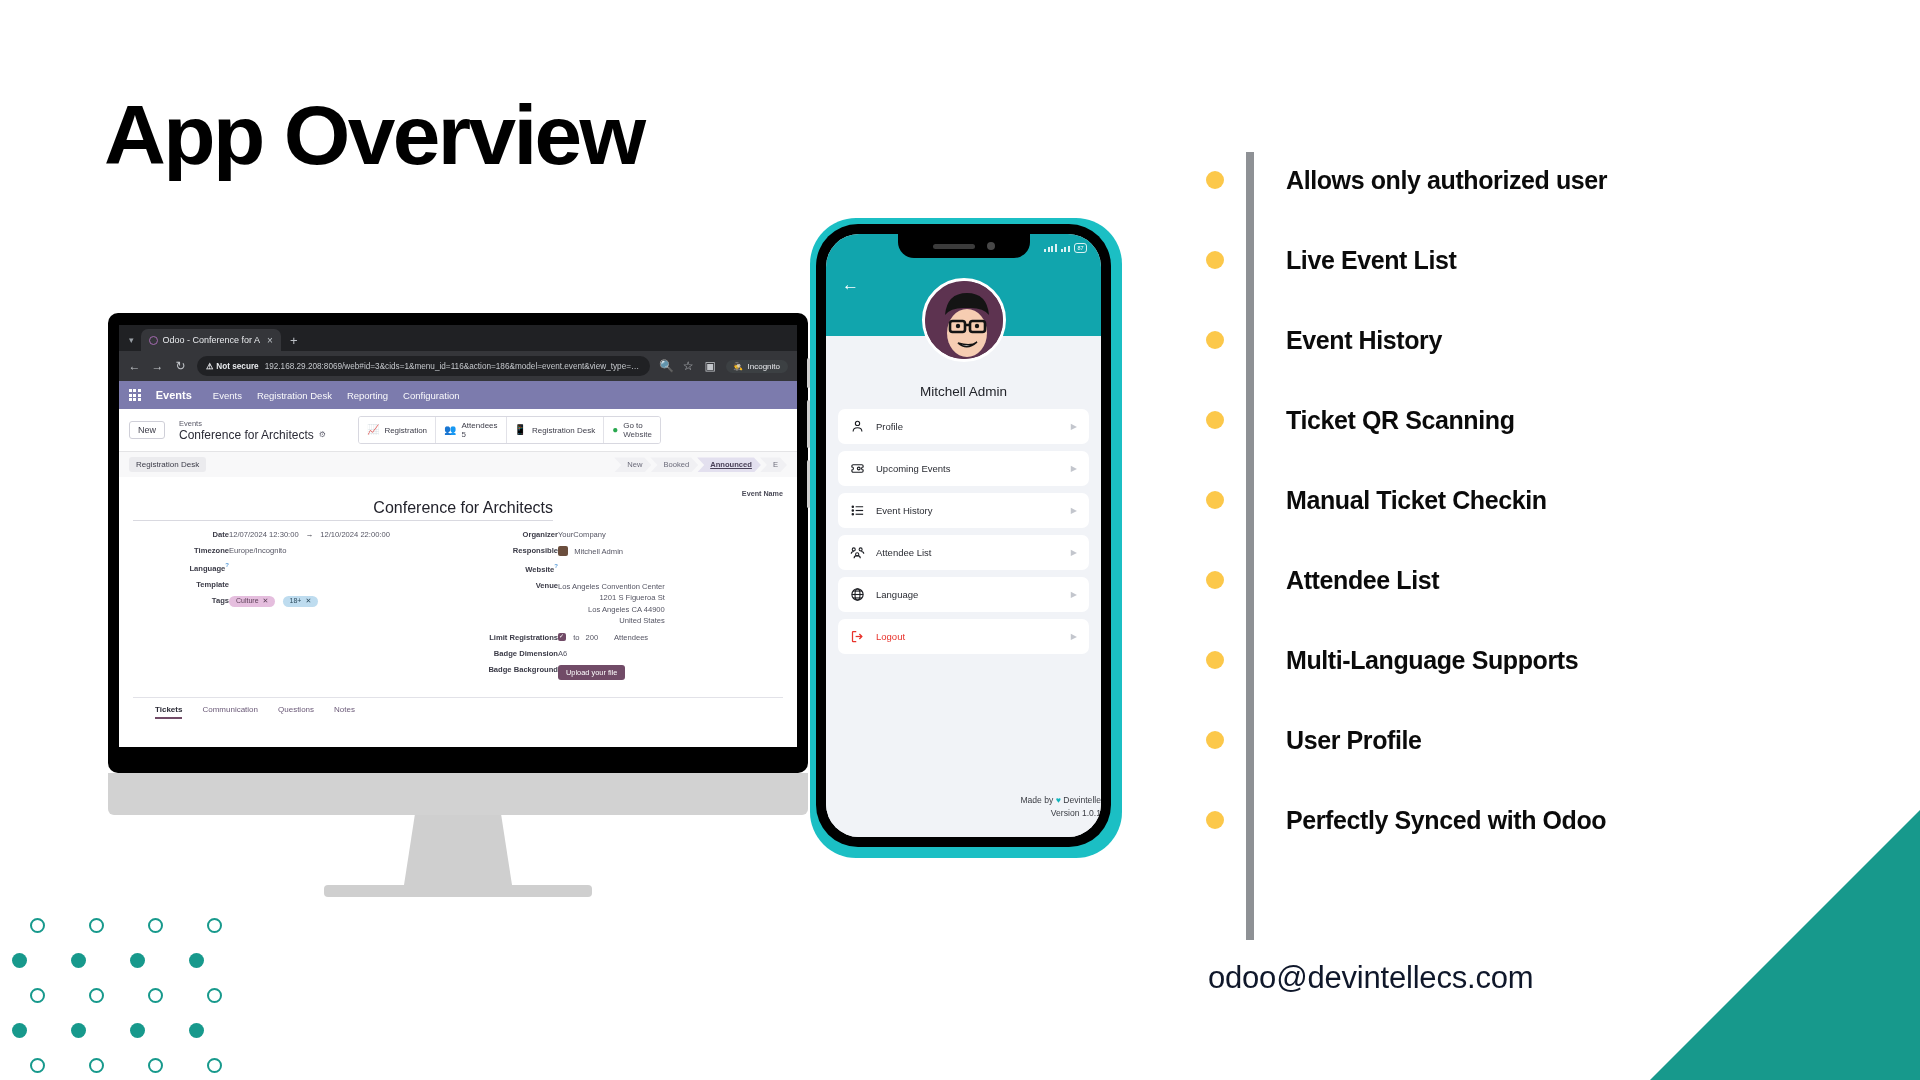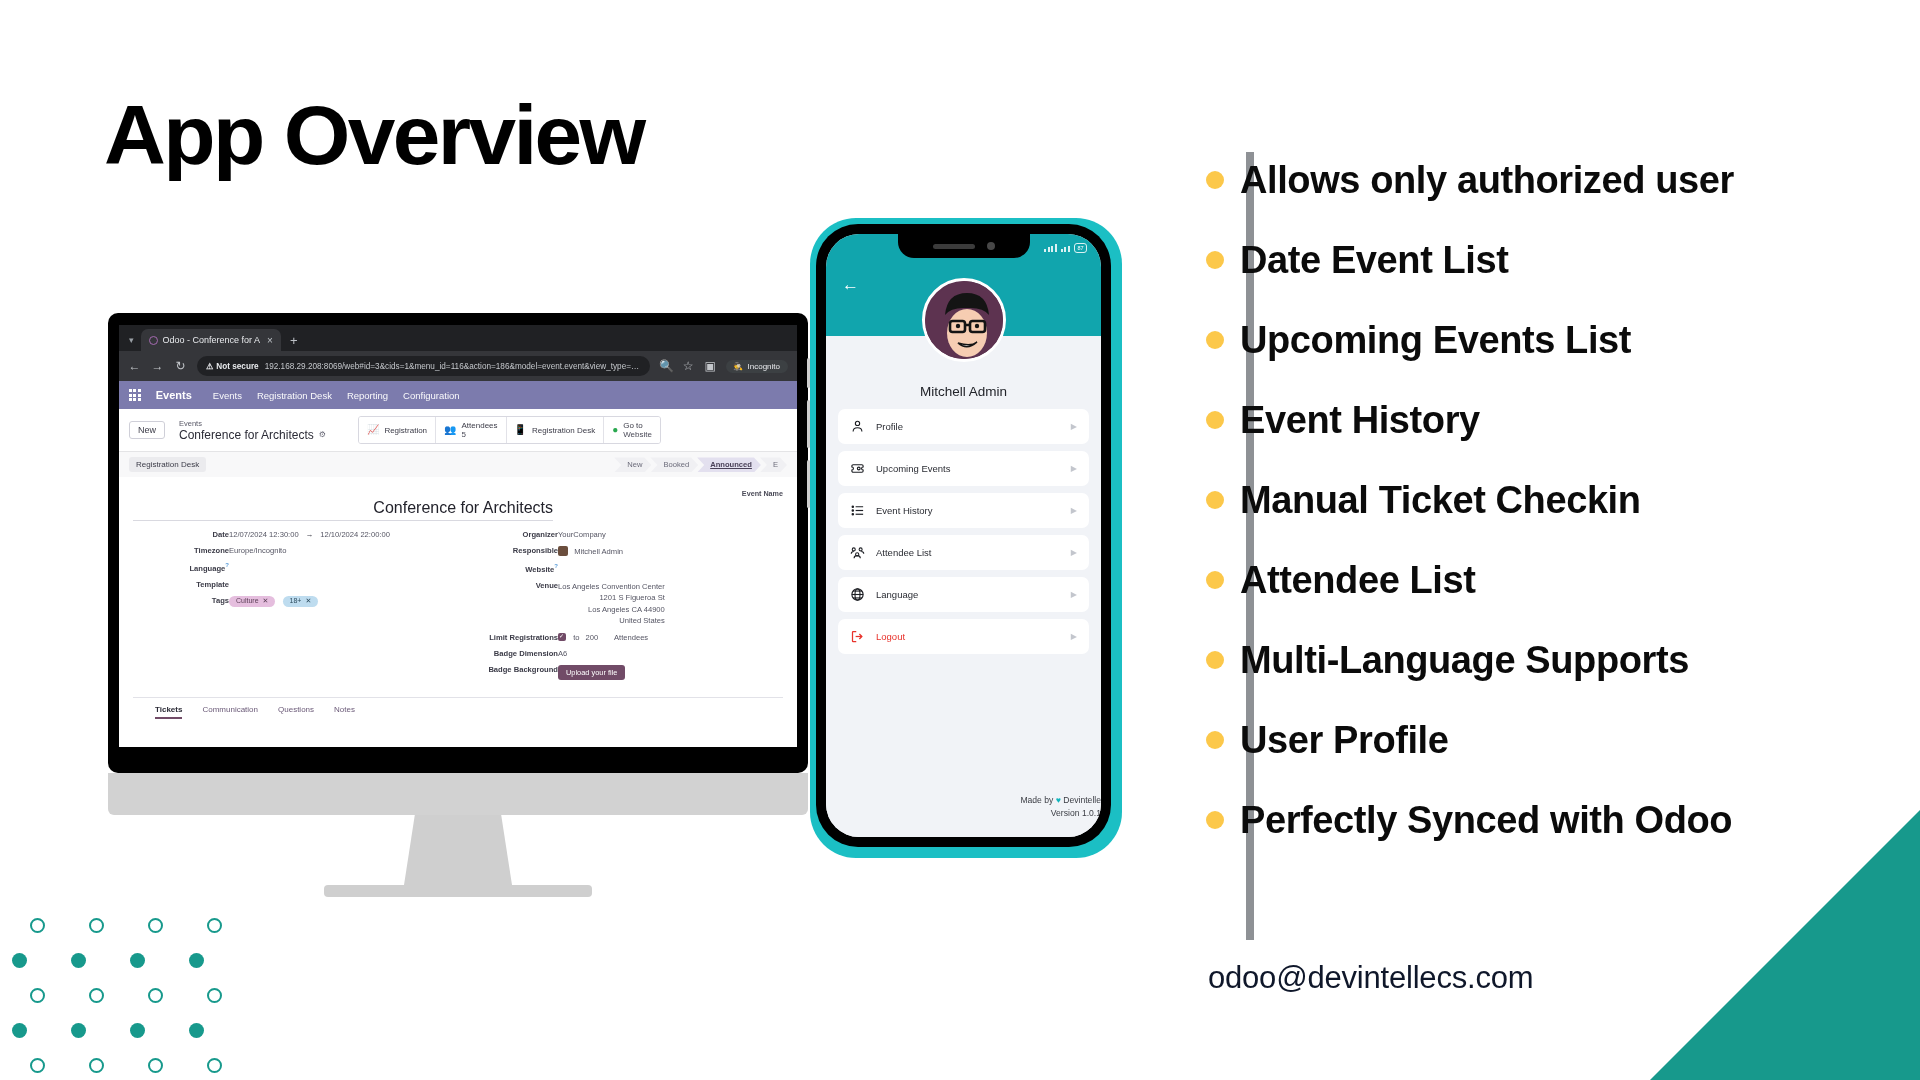--- a/index.html
+++ b/index.html
@@ -225,21 +225,21 @@
   .features { position: absolute; left: 1206px; top: 140px; width: 700px; }
   .feature-rail {
     position: absolute; left: 40px; top: 12px; width: 8px; height: 788px; background: #8e9195;
   }
   .feature-row { display: flex; align-items: center; height: 80px; position: relative; }
   .feature-bullet {
     position: absolute; left: 0; width: 18px; height: 18px; border-radius: 50%;
     background: #fcc84a; box-shadow: inset 0 0 0 0 #fff;
   }
   .feature-text {
-    margin-left: 34px; font-size: 38px; font-weight: 700; color: #0b0b0b;
+    margin-left: 80px; font-size: 25px; font-weight: 700; color: #0b0b0b;
     letter-spacing: -0.4px; white-space: nowrap;
   }
   .email {
     position: absolute; left: 1208px; top: 960px;
     font-size: 31px; color: #0f172a; letter-spacing: -0.2px;
   }
 </style>
 </head>
 <body>
 
@@ -603,32 +603,32 @@
   </div>
 
   <div class="features">
     <div class="feature-rail"></div>
     <div class="feature-row">
         <span class="feature-bullet"></span>
         <span class="feature-text">Allows only authorized user</span>
       </div>
     <div class="feature-row">
         <span class="feature-bullet"></span>
-        <span class="feature-text">Date Event List</span>
-      </div>
-    <div class="feature-row">
-        <span class="feature-bullet"></span>
-        <span class="feature-text">Upcoming Events List</span>
+        <span class="feature-text">Live Event List</span>
       </div>
     <div class="feature-row">
         <span class="feature-bullet"></span>
         <span class="feature-text">Event History</span>
       </div>
     <div class="feature-row">
         <span class="feature-bullet"></span>
+        <span class="feature-text">Ticket QR Scanning</span>
+      </div>
+    <div class="feature-row">
+        <span class="feature-bullet"></span>
         <span class="feature-text">Manual Ticket Checkin</span>
       </div>
     <div class="feature-row">
         <span class="feature-bullet"></span>
         <span class="feature-text">Attendee List</span>
       </div>
     <div class="feature-row">
         <span class="feature-bullet"></span>
         <span class="feature-text">Multi-Language Supports</span>
       </div>

